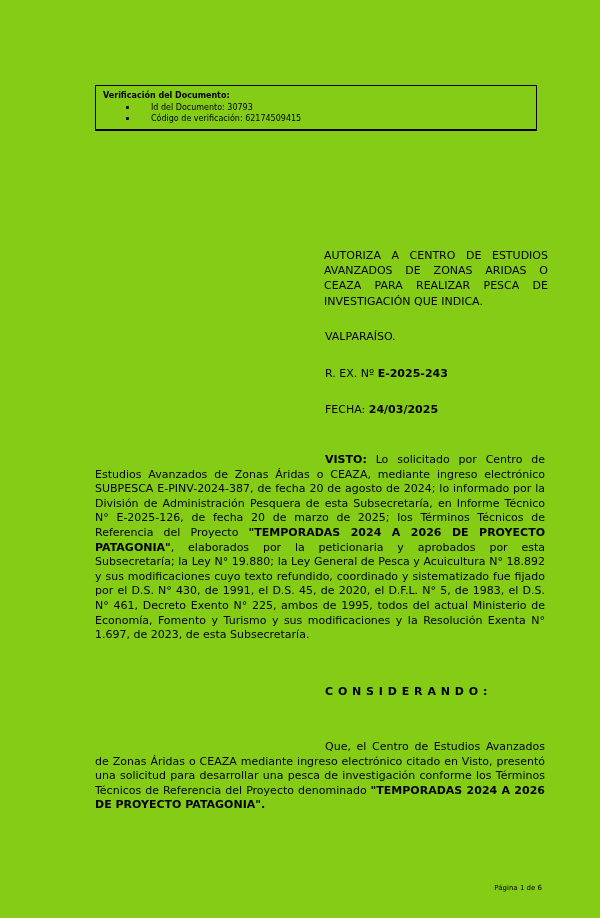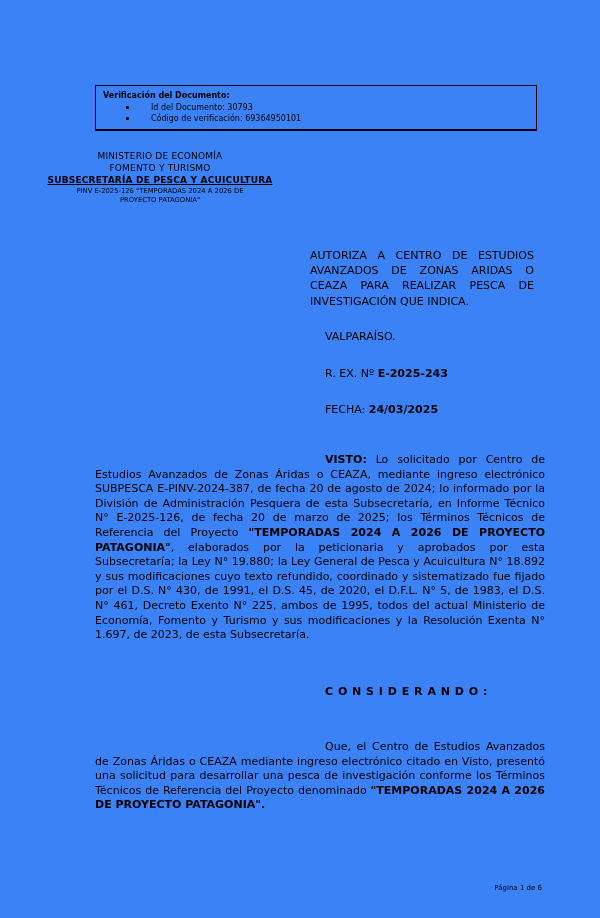--- a/index.html
+++ b/index.html
@@ -4,21 +4,21 @@
 <style>
   html, body { margin: 0; padding: 0; }
   body {
     width: 600px; height: 918px;
     background: #ffffff;
     color: #000000;
     font-family: "DejaVu Sans", "Liberation Sans", sans-serif;
     position: relative;
     overflow: hidden;
   }
-  .page { position: absolute; inset: 0; background: #3b82f6; }
+  .page { position: absolute; inset: 0; background: #84cc16; }
 
   
   .verify-box {
     position: absolute; left: 95px; top: 85px; width: 442px;
     box-sizing: border-box;
     border: 1px solid #000;
     border-bottom-width: 2px;
     padding: 4px 6px 5px 7px;
   }
   .verify-title { font-size: 8px; font-weight: bold; line-height: 11px; }
@@ -31,21 +31,21 @@
   }
 
   
   .letterhead { position: absolute; left: 20px; top: 150px; width: 280px; text-align: center; }
   .lh-line1, .lh-line2 { font-size: 9px; line-height: 12px; letter-spacing: 0.2px; }
   .lh-line3 { font-size: 9px; font-weight: bold; text-decoration: underline; line-height: 13px; letter-spacing: 0.2px; }
   .lh-small { font-size: 6.8px; line-height: 9px; }
 
   
   .subject-block {
-    position: absolute; left: 310px; top: 248px; width: 224px;
+    position: absolute; left: 324px; top: 248px; width: 224px;
     font-size: 11px; line-height: 15.2px; text-align: justify;
   }
   .city { position: absolute; left: 325px; top: 330px; font-size: 11px; }
   .resolution { position: absolute; left: 325px; top: 367px; font-size: 11px; }
   .fecha { position: absolute; left: 325px; top: 403px; font-size: 11px; }
   .bold { font-weight: bold; text-align: right; }
 
   
   .visto-par {
     position: absolute; left: 95px; top: 453px; width: 450px;
@@ -75,32 +75,25 @@
 
   <div class="verify-box">
     <div class="verify-title">Verificación del Documento:</div>
     <ul class="verify-list">
       <li>
         <span class="bullet"></span>
         <span>Id del Documento: 30793</span>
       </li>
       <li>
         <span class="bullet"></span>
-        <span>Código de verificación: 69364950101</span>
+        <span>Código de verificación: 62174509415</span>
       </li>
     </ul>
   </div>
 
-  <div class="letterhead">
-    <div class="lh-line1">MINISTERIO DE ECONOMÍA</div>
-    <div class="lh-line2">FOMENTO Y TURISMO</div>
-    <div class="lh-line3">SUBSECRETARÍA DE PESCA Y ACUICULTURA</div>
-    <div class="lh-small">PINV E-2025-126 "TEMPORADAS 2024 A 2026 DE</div>
-    <div class="lh-small">PROYECTO PATAGONIA"</div>
-  </div>
 
   <div class="subject-block">AUTORIZA A CENTRO DE ESTUDIOS AVANZADOS DE ZONAS ARIDAS O CEAZA PARA REALIZAR PESCA DE INVESTIGACIÓN QUE INDICA.</div>
 
   <div class="city">VALPARAÍSO.</div>
 
   <div class="resolution">
     <span>R. EX. Nº </span><span class="bold">E-2025-243</span>
   </div>
 
   <div class="fecha">

